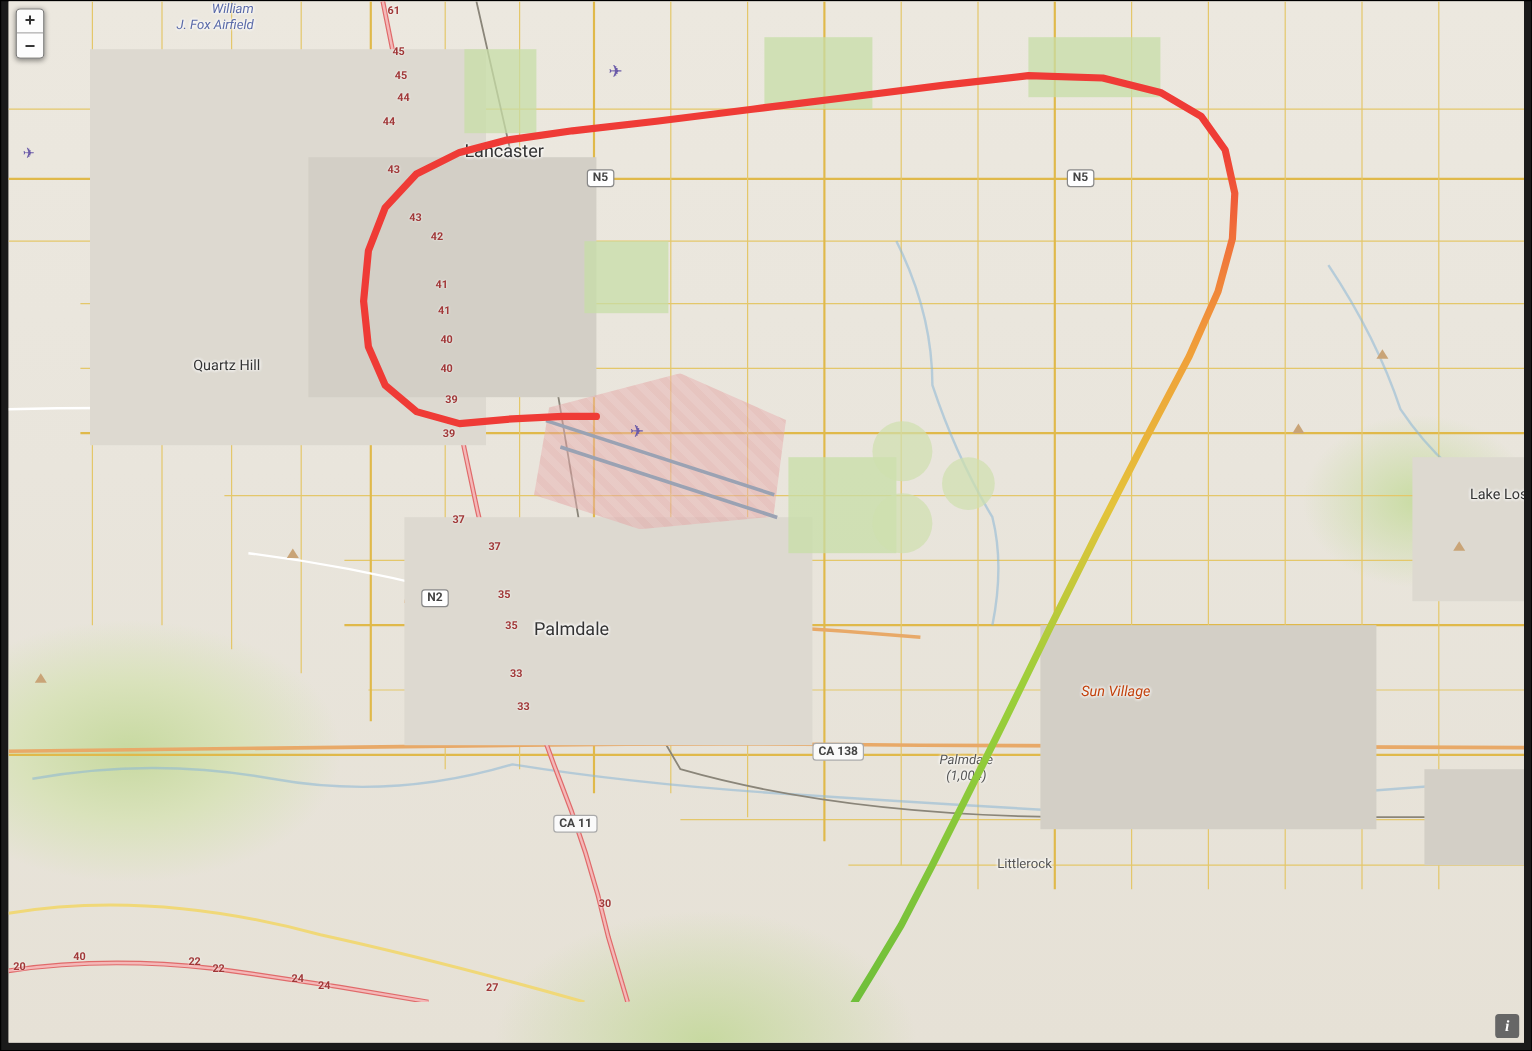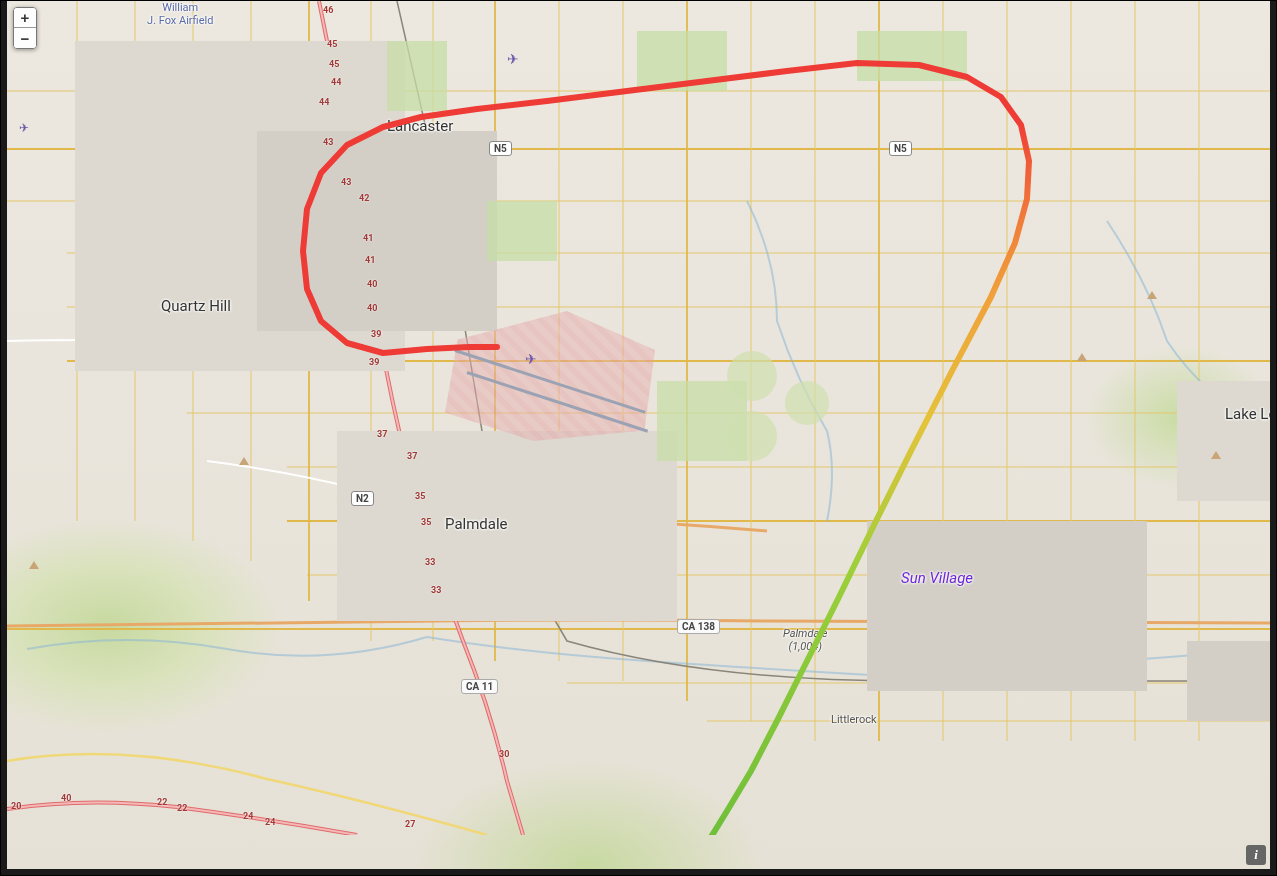--- a/index.html
+++ b/index.html
@@ -24,21 +24,21 @@
   .grid line{stroke:#e4c76a;stroke-width:1}
   .grid line.major{stroke:#e0b94a;stroke-width:1.8}
   .hwy{stroke:#e06a6a;stroke-width:4;fill:none}
   .hwy-inner{stroke:#f4b8b8;stroke-width:2;fill:none}
   .road-orange{stroke:#e8a968;stroke-width:3;fill:none}
   .road-yellow{stroke:#f0d878;stroke-width:2.5;fill:none}
   .road-white{stroke:#fff;stroke-width:2;fill:none}
   .river{stroke:#8bb6d6;stroke-width:2;fill:none;opacity:.55}
   .rail{stroke:#8a8579;stroke-width:1.5;fill:none}
   
-  .lbl{position:absolute;font-size:15px;color:#333;white-space:nowrap;text-shadow:0 0 3px #fff,0 0 3px #fff,0 0 3px #fff;z-index:20;pointer-events:none}
+  .lbl{position:absolute;font-size:12px;color:#333;white-space:nowrap;text-shadow:0 0 3px #fff,0 0 3px #fff,0 0 3px #fff;z-index:20;pointer-events:none}
   .lbl.small{font-size:11px;color:#555}
   .shield{position:absolute;font-size:10px;font-weight:700;color:#444;background:#fff;border:1px solid #888;border-radius:3px;padding:1px 4px;z-index:20;pointer-events:none}
   .shield.ca{color:#444;border-color:#aaa;background:#fafafa}
   .exit{position:absolute;font-size:9px;font-weight:700;color:#a03838;z-index:20;pointer-events:none;text-shadow:0 0 2px #fff}
   
   .airport{position:absolute;background:repeating-linear-gradient(45deg,#e8b0b0 0 6px,#e4a3a3 6px 12px);opacity:.5;z-index:5}
   .runway{position:absolute;background:#9aa2b3;height:3px;z-index:6;transform-origin:left center}
   .plane{position:absolute;font-size:14px;color:#6a5aa8;z-index:7;pointer-events:none}
   
   .blk{position:absolute;background:#ddd9d0;z-index:2}
@@ -136,36 +136,36 @@
 
         <path class="hwy" d="M 312 0 Q 324 60 340 140 Q 356 230 370 320 Q 384 400 404 480 Q 426 560 456 640 Q 484 710 500 780 L 516 834"></path>
         <path class="hwy-inner" d="M 312 0 Q 324 60 340 140 Q 356 230 370 320 Q 384 400 404 480 Q 426 560 456 640 Q 484 710 500 780 L 516 834"></path>
         <path class="hwy" d="M 0 808 Q 80 796 170 806 Q 260 818 350 834"></path>
         <path class="hwy-inner" d="M 0 808 Q 80 796 170 806 Q 260 818 350 834"></path>
 
         <path class="road-white" d="M 0 340 Q 80 338 180 340"></path>
         <path class="road-white" d="M 200 460 Q 280 470 360 490"></path>
       </svg>
 
-      <div class="lbl small" style="left:140px;top:0;color:#5a6aa8;text-align:center">William<br>J. Fox Airfield</div>
+      <div class="lbl small" style="left:140px;top:0;color:#5a6aa8;font-style:italic;text-align:right">William<br>J. Fox Airfield</div>
       <div class="lbl" style="left:380px;top:116px;font-size:15px">Lancaster</div>
       <div class="lbl" style="left:154px;top:296px">Quartz Hill</div>
       <div class="lbl" style="left:438px;top:514px;font-size:15px">Palmdale</div>
       <div class="lbl small" style="left:776px;top:626px;text-align:center;font-style:italic">Palmdale<br>(1,004)</div>
-      <div class="lbl" style="left:894px;top:568px;font-style:italic;color:#6d28d9">Sun Village</div>
+      <div class="lbl" style="left:894px;top:568px;font-style:italic;color:#c2410c">Sun Village</div>
       <div class="lbl small" style="left:824px;top:712px">Littlerock</div>
       <div class="lbl" style="left:1218px;top:404px">Lake Los</div>
 
       <div class="shield" style="left:482px;top:140px">N5</div>
       <div class="shield" style="left:882px;top:140px">N5</div>
       <div class="shield" style="left:344px;top:490px">N2</div>
       <div class="shield ca" style="left:670px;top:618px">CA 138</div>
       <div class="shield ca" style="left:454px;top:678px">CA 11</div>
 
-      <div class="exit" style="left:316px;top:4px">46</div>
+      <div class="exit" style="left:316px;top:4px">61</div>
       <div class="exit" style="left:320px;top:38px">45</div>
       <div class="exit" style="left:322px;top:58px">45</div>
       <div class="exit" style="left:324px;top:76px">44</div>
       <div class="exit" style="left:312px;top:96px">44</div>
       <div class="exit" style="left:316px;top:136px">43</div>
       <div class="exit" style="left:334px;top:176px">43</div>
       <div class="exit" style="left:352px;top:192px">42</div>
       <div class="exit" style="left:356px;top:232px">41</div>
       <div class="exit" style="left:358px;top:254px">41</div>
       <div class="exit" style="left:360px;top:278px">40</div>

